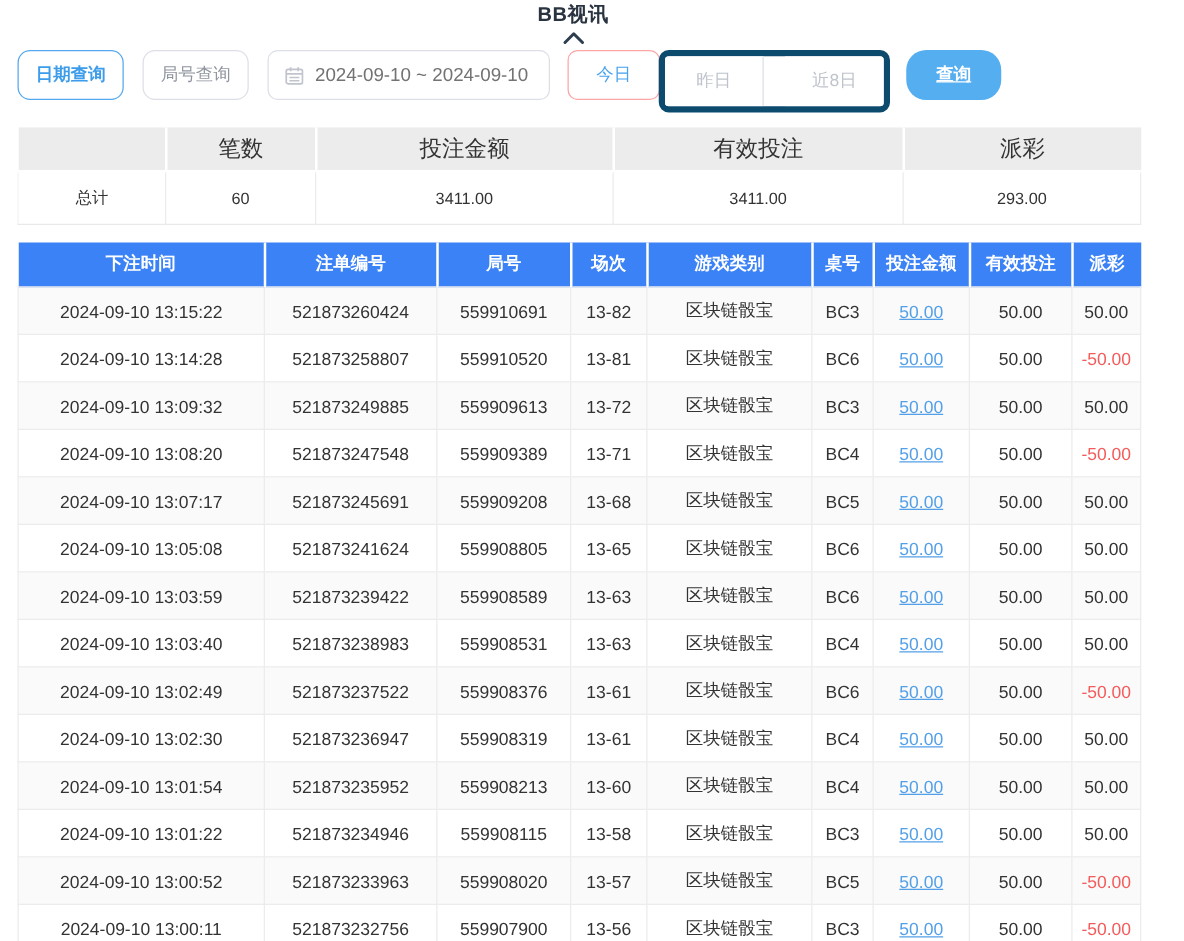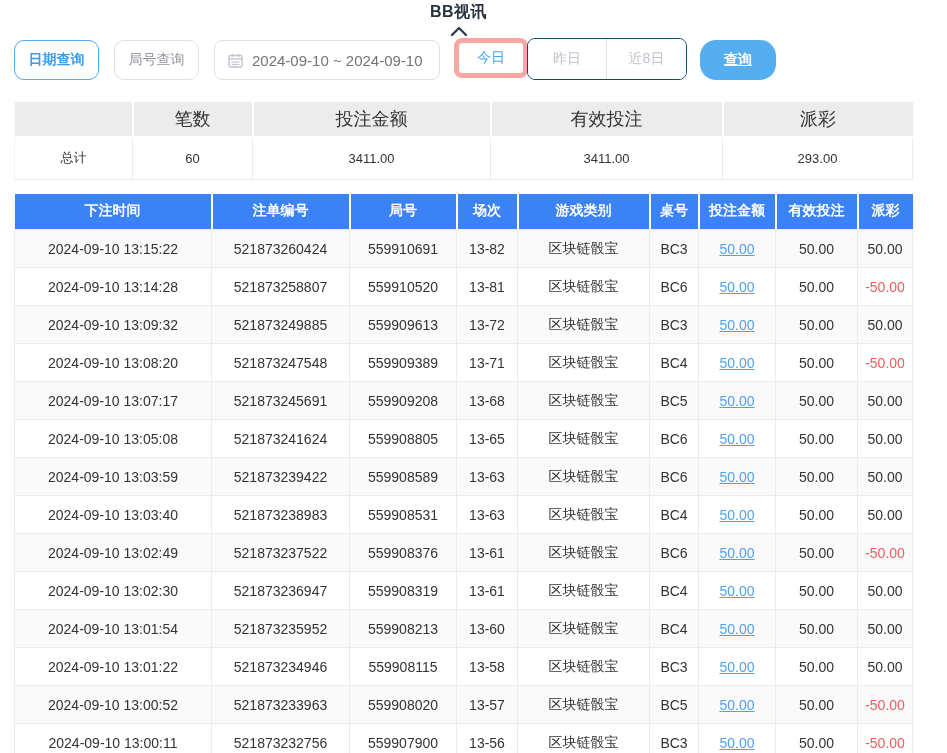--- a/index.html
+++ b/index.html
@@ -10,35 +10,35 @@
     width:947px; height:753px; overflow:hidden;
   }
   .page { width:947px; height:753px; overflow:hidden; padding:2px 0 0 14px; }
 
   
   .title-bar { display:flex; align-items:center; justify-content:space-between; padding-right:44px; height:22px;flex-direction:column; }
   .page-title { font-size:16px; font-weight:bold; color:#2a3441; letter-spacing:.5px; }
   .collapse-btn { width:22px; height:18px; display:flex; align-items:center; justify-content:center; cursor:pointer; }
 
   
-  .filter-bar { display:flex; align-items:flex-end; margin-top:16px; height:40px; }
+  .filter-bar { display:flex; align-items:flex-start; margin-top:16px; height:40px; }
   .btn { height:40px; display:flex; align-items:center; justify-content:center; font-size:14px; background:#fff; cursor:pointer; user-select:none; }
   .btn-tab { width:85px; border:1px solid #dcdfe6; border-radius:10px; color:#8f949e; }
   .btn-tab.active { border-color:#54a8ee; color:#3d9dea; font-weight:bold; }
   .btn-tab + .btn-tab { margin-left:15px; }
 
   .date-input { margin-left:15px; width:226px; height:40px; border:1px solid #dcdfe6; border-radius:8px;
     display:flex; align-items:center; padding-left:13px; cursor:pointer; background:#fff; }
   .date-input .cal { margin-right:9px; display:flex; }
   .date-input .val { font-size:15px; color:#737373; }
 
   .range-group { display:flex; margin-left:14px; }
   .seg { height:40px; display:flex; align-items:center; justify-content:center; font-size:14px; color:#bfc4cc; cursor:pointer; background:#fff; }
-  .seg-today { width:74px; border:5px solid #fca5a5; border-radius:8px; color:#4aa2ec; }
-  .seg-pair { display:flex; border:1px solid #0c4a6e; border-radius:8px; margin-left:-1px; overflow:hidden; }
+  .seg-today { width:74px; border:1px solid #fca5a5; border-radius:8px; color:#4aa2ec; }
+  .seg-pair { display:flex; border:5px solid #0c4a6e; border-radius:8px; margin-left:-1px; overflow:hidden;gap:17px; }
   .seg-pair .seg { width:79px; }
   .seg-pair .seg:first-child { border-right:1px solid #dcdfe6; }
 
   .btn-primary { margin-left:13px; width:76px; height:40px; background:#55aef0; color:#fff; border:none;
     border-radius:16px; font-size:14px; font-weight:bold; cursor:pointer;text-decoration:underline; }
 
   
   table { border-collapse:collapse; table-layout:fixed; }
   .summary-table { width:898px; margin-top:22px; }
   .summary-table th { background:#ececec; height:35px; font-size:18px; font-weight:normal; color:#333;

